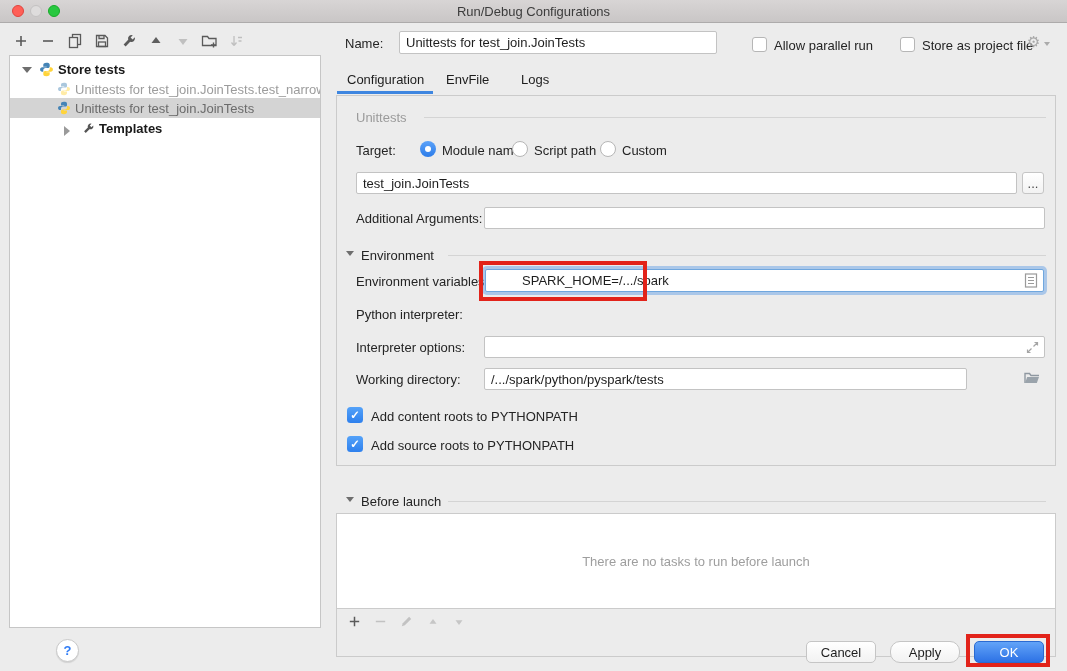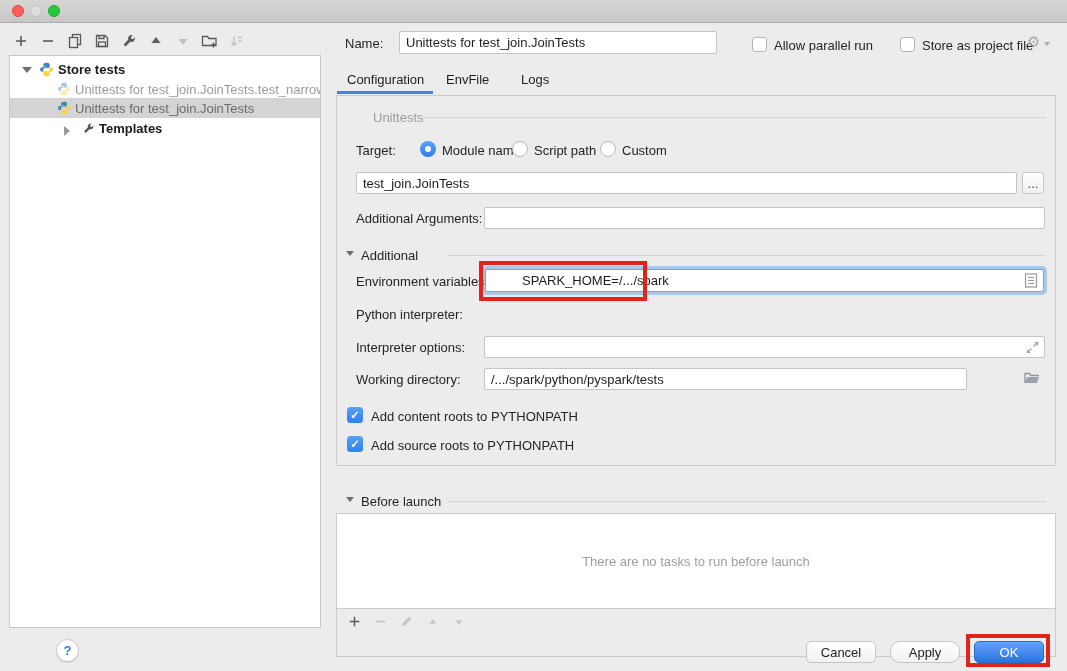--- a/index.html
+++ b/index.html
@@ -10,21 +10,21 @@
   .titlebar{position:absolute;left:0;top:0;width:1067px;height:22px;
     background:linear-gradient(#d8d5d5,#c9c6c6);border-bottom:1px solid #adabab;}
   .tlight{position:absolute;top:5px;width:12px;height:12px;border-radius:50%;box-sizing:border-box;}
   .tl-close{left:12px;background:#ff5f57;border:1px solid #e0443e;}
   .tl-min{left:30px;background:#dedcdc;border:1px solid #c4c2c2;}
   .tl-zoom{left:48px;background:#28c840;border:1px solid #17ab29;}
   .wtitle{position:absolute;left:0;top:4px;width:100%;text-align:center;
     font-size:13px;color:#3c3c3c;}
   
   .lbl{position:absolute;font-size:13px;color:#242424;white-space:nowrap;}
-  .sec{position:absolute;font-size:13px;color:#9b9b9b;white-space:nowrap;margin-left:17px;}
+  .sec{position:absolute;font-size:13px;color:#9b9b9b;white-space:nowrap;}
   .hline{position:absolute;height:1px;background:#d4d4d4;}
   .tf{position:absolute;box-sizing:border-box;background:#fff;border:1px solid #c3c3c3;
     border-radius:2px;font-family:"Liberation Sans",sans-serif;font-size:13px;color:#1d1d1d;
     padding:0 6px;outline:none;}
   .tf.focused{border:1px solid #70a7de;box-shadow:0 0 0 3px rgba(117,169,231,.55);padding-left:36px;}
   .tri{width:0;height:0;position:absolute;}
   .tri-down{border-left:5px solid transparent;border-right:5px solid transparent;border-top:6px solid #6e6e6e;}
   .tri-right{border-top:5px solid transparent;border-bottom:5px solid transparent;border-left:6px solid #9a9a9a;}
   
   .side-toolbar{position:absolute;left:12px;top:31px;height:20px;display:flex;gap:10px;align-items:center;}
@@ -77,20 +77,21 @@
 </style>
 </head>
 <body>
 
 <div class="window">
 
   <div class="titlebar">
     <span class="tlight tl-close"></span>
     <span class="tlight tl-min"></span>
     <span class="tlight tl-zoom"></span>
+    <div class="wtitle">Run/Debug Configurations</div>
   </div>
 
   <div class="side-toolbar">
     <span class="ticon">
         <svg width="16" height="16" viewBox="0 0 16 16">
           <path d="M8 3v10M3 8h10" stroke="#5a5a5a" stroke-width="1.6" fill="none"></path>
         </svg>
       </span>
     <span class="ticon">
         <svg width="16" height="16" viewBox="0 0 16 16">
@@ -198,21 +199,21 @@
   <span class="radio off" style="left:600px;top:141px;"></span>
   <div class="lbl" style="left:622px;top:143px;">Custom</div>
 
   <input class="tf" style="left: 356px; top: 172px; width: 661px; height: 22px;" value="test_join.JoinTests">
   <div class="btn plain" style="left:1022px;top:172px;width:22px;height:22px;border-radius:3px;color:#4a4a4a;">...</div>
 
   <div class="lbl" style="left:356px;top:211px;">Additional Arguments:</div>
   <input class="tf" style="left: 484px; top: 207px; width: 561px; height: 22px;" value="">
 
   <span class="tri tri-down" style="left:346px;top:251px;border-left-width:4.5px;border-right-width:4.5px;border-top-width:5.5px;"></span>
-  <div class="lbl" style="left:361px;top:248px;">Additional</div>
+  <div class="lbl" style="left:361px;top:248px;">Environment</div>
   <div class="hline" style="left:448px;top:255px;width:598px;"></div>
 
   <div class="lbl" style="left:356px;top:274px;">Environment variables:</div>
   <input class="tf focused" style="left: 485px; top: 269px; width: 559px; height: 23px; padding-right: 22px;" value="SPARK_HOME=/.../spark">
   <span class="fldicon" style="left:1024px;top:273px;"><svg width="14" height="15" viewBox="0 0 14 15">
         <rect x="1.5" y="1" width="11" height="13" fill="#fff" stroke="#9a9a9a" stroke-width="1.2"></rect>
         <path d="M4 4.5h6M4 7.5h6M4 10.5h6" stroke="#9a9a9a" stroke-width="1.2"></path>
       </svg></span>
   <div class="redbox" style="left:479px;top:261px;width:168px;height:40px;"></div>
 

